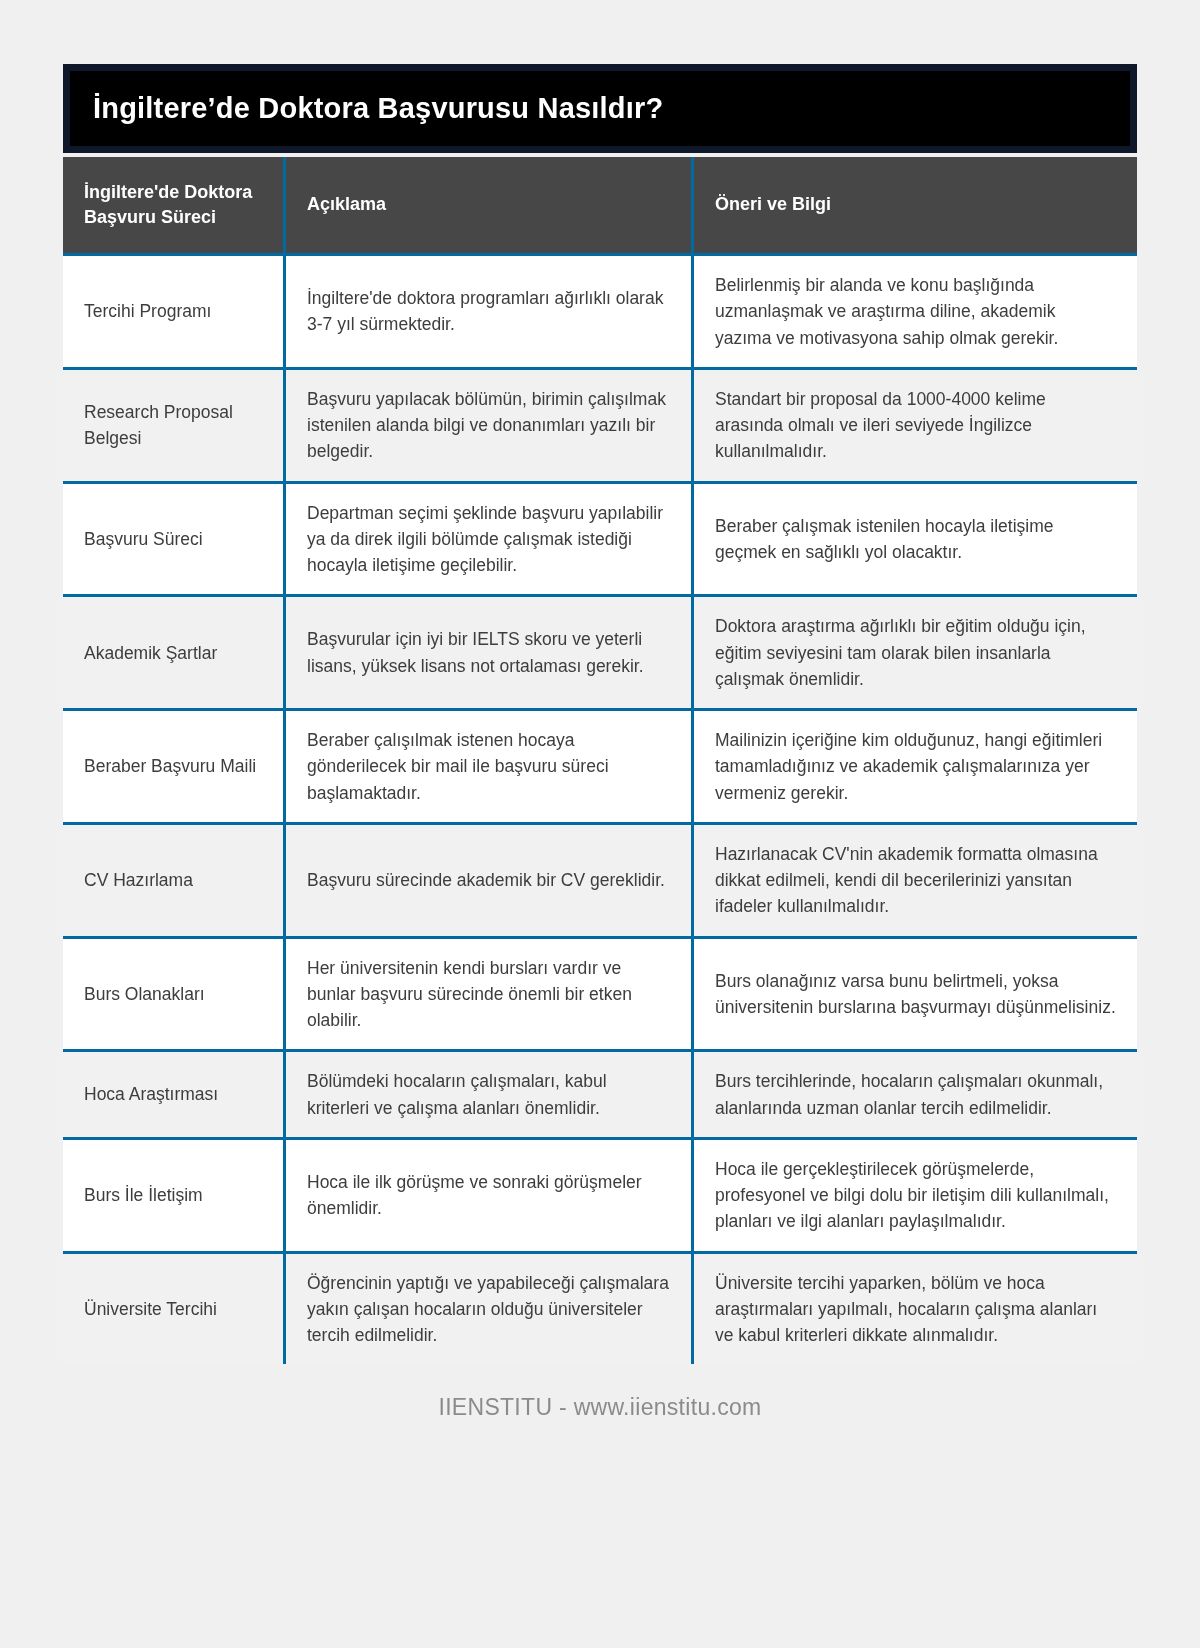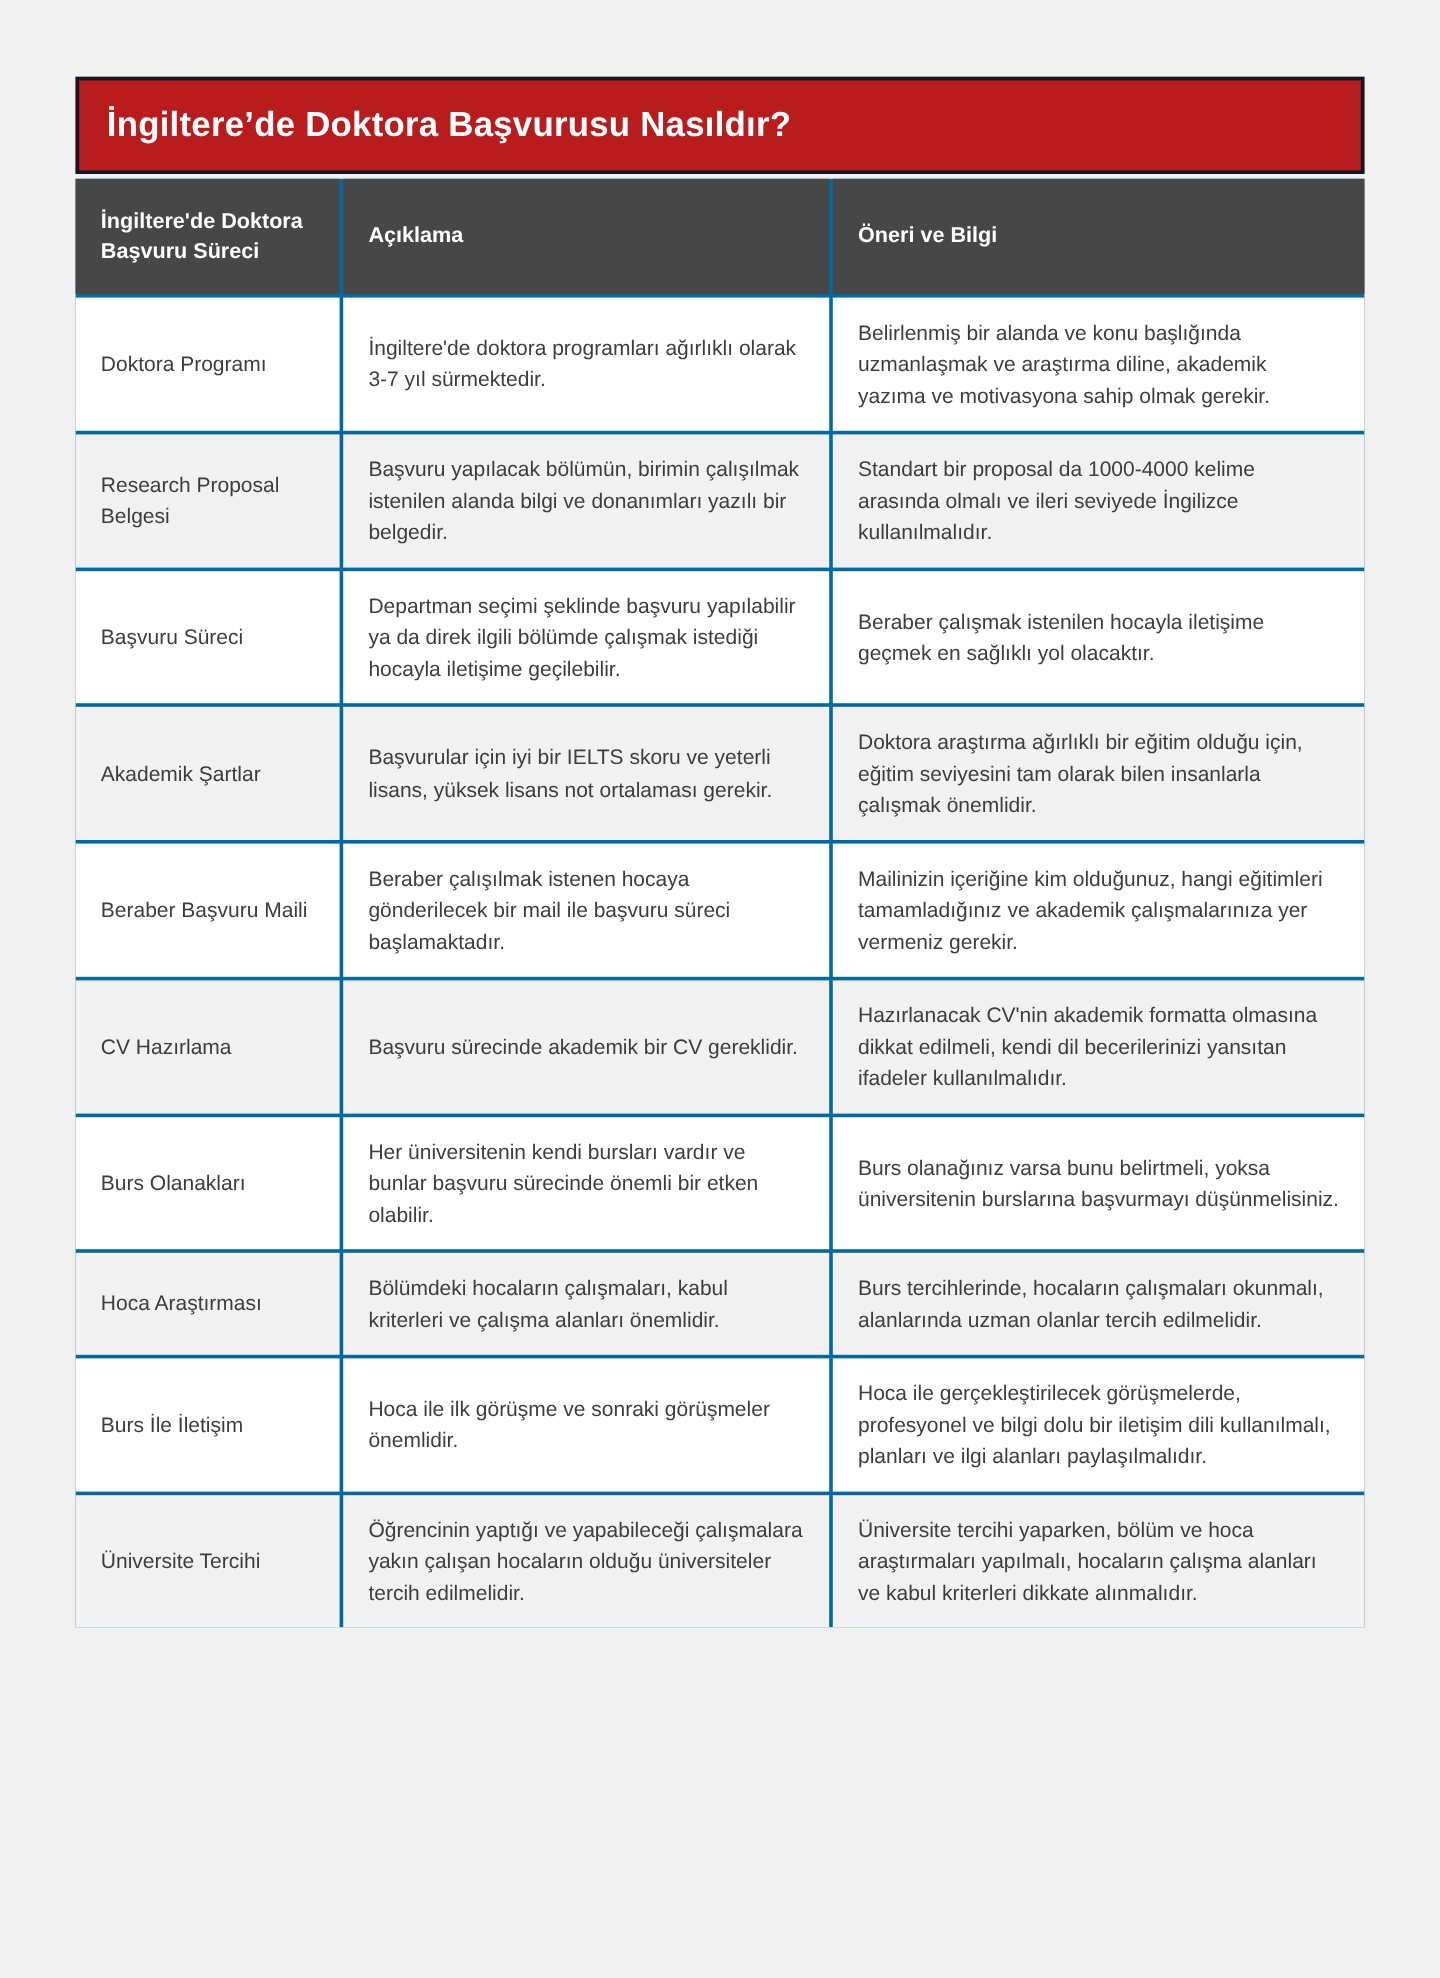--- a/index.html
+++ b/index.html
@@ -12,22 +12,22 @@
     background: #f0f0f0;
     font-family: "Liberation Sans", sans-serif;
     overflow: hidden;
   }
   .doc {
     width: 1074px;
     margin: 0 auto;
     padding-top: 64px;
   }
   .title-bar {
-    background: #b91c1c;
-    border: 3px solid #0f172a;
+    background: #000000;
+    border: 7px solid #0f172a;
     color: #ffffff;
     font-size: 29px;
     font-weight: bold;
     padding: 21px 23px;
     box-sizing: border-box;
     letter-spacing: 0.2px;
   }
   .grid {
     margin-top: 4px;
     display: grid;
@@ -75,21 +75,21 @@
 
   <div class="grid">
 
     <div class="row">
       <div class="cell th">İngiltere'de Doktora Başvuru Süreci</div>
       <div class="cell th">Açıklama</div>
       <div class="cell th">Öneri ve Bilgi</div>
     </div>
 
     <div class="row">
-      <div class="cell">Doktora Programı</div>
+      <div class="cell">Tercihi Programı</div>
       <div class="cell">İngiltere'de doktora programları ağırlıklı olarak 3-7 yıl sürmektedir.</div>
       <div class="cell">Belirlenmiş bir alanda ve konu başlığında uzmanlaşmak ve araştırma diline, akademik yazıma ve motivasyona sahip olmak gerekir.</div>
     </div>
 
     <div class="row alt">
       <div class="cell">Research Proposal Belgesi</div>
       <div class="cell">Başvuru yapılacak bölümün, birimin çalışılmak istenilen alanda bilgi ve donanımları yazılı bir belgedir.</div>
       <div class="cell">Standart bir proposal da 1000-4000 kelime arasında olmalı ve ileri seviyede İngilizce kullanılmalıdır.</div>
     </div>
 
@@ -136,14 +136,15 @@
     </div>
 
     <div class="row alt">
       <div class="cell">Üniversite Tercihi</div>
       <div class="cell">Öğrencinin yaptığı ve yapabileceği çalışmalara yakın çalışan hocaların olduğu üniversiteler tercih edilmelidir.</div>
       <div class="cell">Üniversite tercihi yaparken, bölüm ve hoca araştırmaları yapılmalı, hocaların çalışma alanları ve kabul kriterleri dikkate alınmalıdır.</div>
     </div>
 
   </div>
 
+  <div class="footer">IIENSTITU - www.iienstitu.com</div>
 
 </div>
 
 </body></html>

